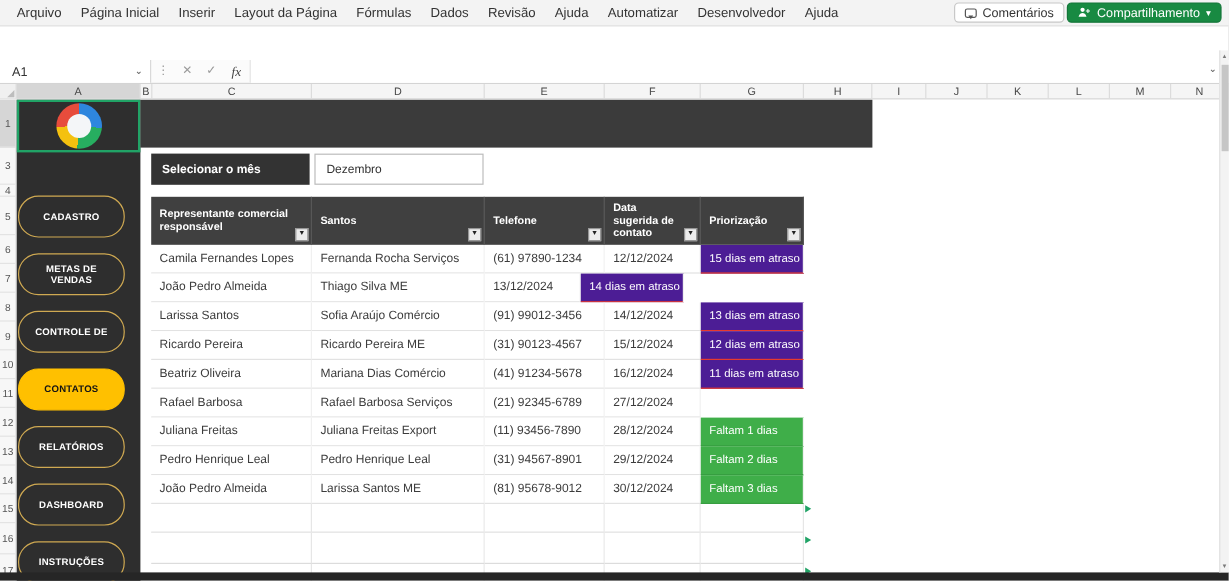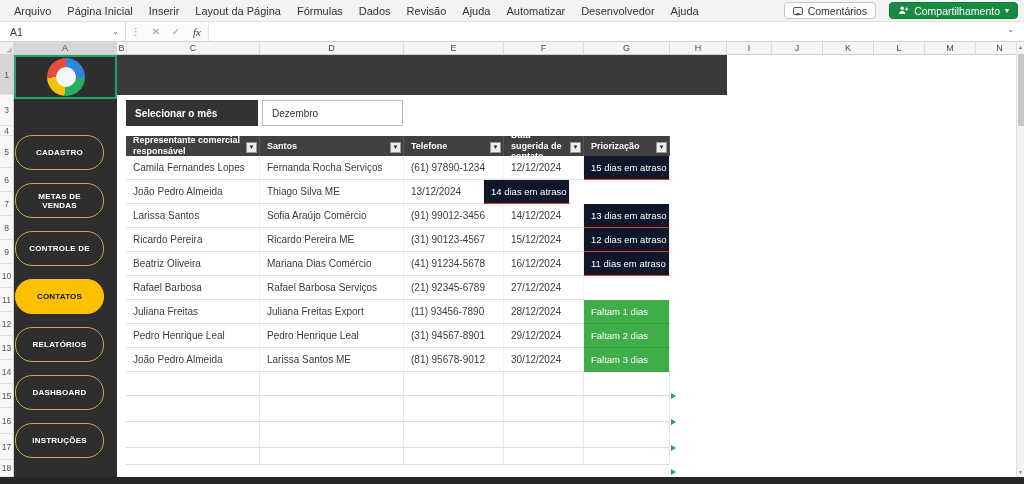--- a/index.html
+++ b/index.html
@@ -3,29 +3,29 @@
 <meta charset="utf-8">
 <style>
   * { margin:0; padding:0; box-sizing:border-box; }
   body { font-family:"Liberation Sans","DejaVu Sans",sans-serif; background:#888; }
   .app { position:relative; width:1024px; height:484px; background:#fff; overflow:hidden; }
 
   
   .menubar { height:22px; background:#f3f3f3; display:flex; align-items:center; justify-content:space-between; padding:0 6px; border-bottom:1px solid #e2e2e2; }
   .menus { display:flex; align-items:center; }
   .mi { font-size:11px; color:#333; padding:0 8px; cursor:default; white-space:nowrap; }
-  .menubar-right { display:flex; align-items:center; gap:13px; }
+  .menubar-right { display:flex; align-items:center; gap:2px; }
   .btn-comments { display:flex; align-items:center; gap:5px; background:#fff; border:1px solid #c8c8c8; border-radius:4px; height:17px; padding:0 8px; font-size:10.5px; color:#333; font-family:inherit; }
   .icon-bubble { width:10px; height:8px; border:1px solid #555; border-radius:2px; position:relative; display:inline-block; }
   .icon-bubble::after { content:""; position:absolute; left:2px; bottom:-4px; border:2px solid transparent; border-top:3px solid #555; }
   .btn-share { display:flex; align-items:center; gap:5px; background:#188a42; border:1px solid #14763a; border-radius:4px; height:17px; padding:0 8px; font-size:10.5px; color:#fff; font-family:inherit; }
   .btn-share .caret { font-size:8px; }
 
   
-  .formulabar { height:20px; background:#fbfbfb; border-bottom:1px solid #d4d4d4; display:flex; align-items:stretch; }
+  .formulabar { height:20px; background:#fbfbfb; border-bottom:1px solid #d4d4d4; display:flex; align-items:stretch;margin-top:28px; }
   .namebox { width:126px; background:#fff; border-right:1px solid #d9d9d9; display:flex; align-items:center; justify-content:space-between; padding:0 6px 0 10px; font-size:10.5px; color:#333; }
   .nb-caret { font-size:8px; color:#666; }
   .fb-ic { display:flex; align-items:center; justify-content:center; width:20px; color:#9a9a9a; font-size:10px; }
   .fb-fx { display:flex; align-items:center; justify-content:center; width:22px; color:#444; font-size:11px; font-style:italic; font-family:"Liberation Serif","DejaVu Serif",serif; }
   .fb-input { flex:1; background:#fff; border-left:1px solid #e4e4e4; position:relative; }
   .fb-input .fb-caret { position:absolute; right:10px; top:3px; font-size:8px; color:#666; }
 
   
   .colheaders { height:13px; background:#f5f5f5; border-bottom:1px solid #cfcfcf; display:flex; }
   .corner { width:14px; background:#f0f0f0; border-right:1px solid #d9d9d9; position:relative; }
@@ -50,27 +50,27 @@
 
   
   .band1 { position:absolute; left:117px; top:0; width:610px; height:40px; background:#3b3b3b; }
 
   
   .selector { position:absolute; left:126px; top:45px; width:132px; height:26px; background:#333; color:#fff; font-size:10px; font-weight:bold; display:flex; align-items:center; padding-left:9px; }
   .monthbox { position:absolute; left:262px; top:45px; width:141px; height:26px; background:#fff; border:1px solid #bcbcbc; color:#333; font-size:10px; display:flex; align-items:center; padding-left:9px; }
 
   
   .ptable { position:absolute; left:126px; top:81px; width:544px; }
-  .thead { display:flex; height:20px; }
+  .thead { display:flex; height:40px; }
   .th { background:#404040; color:#fff; font-size:9px; font-weight:bold; display:flex; align-items:center; padding:0 15px 0 7px; position:relative; border-right:1px solid #575757; line-height:1.2; }
   .filter-btn { position:absolute; right:2px; bottom:3px; width:11px; height:11px; background:#ececec; border:1px solid #979797; font-size:6px; color:#222; display:flex; align-items:center; justify-content:center; font-style:normal; font-weight:normal; }
   .trow { display:flex; height:24px; }
   .td { border-bottom:1px solid #e2e2e2; border-right:1px solid #f0f0f0; display:flex; align-items:center; padding-left:7px; font-size:10px; color:#3c3c3c; background:#fff; overflow:hidden; white-space:nowrap; }
   .td.c-pri { color:#fff; font-size:9.5px; }
-  .td.late { background:#0f172a; border-bottom-color:#e73a2e; }
+  .td.late { background:#4c1d95; border-bottom-color:#e73a2e; }
   .td.contact { background:#ffa200; border-bottom-color:#ef9800; }
   .td.upcoming { background:#3fae49; border-bottom-color:#379e41; }
   .erow .td { border-bottom:1px solid #dcdcdc; border-right:1px solid #e6e6e6; }
   .c-rep{width:134px}.c-cli{width:144px}.c-tel{width:100px}.c-dat{width:80px}.c-pri{width:86px}
 
   .gmark { position:absolute; left:671px; width:0; height:0; border-left:5px solid #21a366; border-top:3px solid transparent; border-bottom:3px solid transparent; }
 
   
   .vscroll { position:absolute; right:0; top:42px; width:8px; height:435px; background:#f3f3f3; border-left:1px solid #e0e0e0; z-index:6; }
   .vs-arrow { height:10px; display:flex; align-items:center; justify-content:center; font-size:5px; color:#7a7a7a; }

